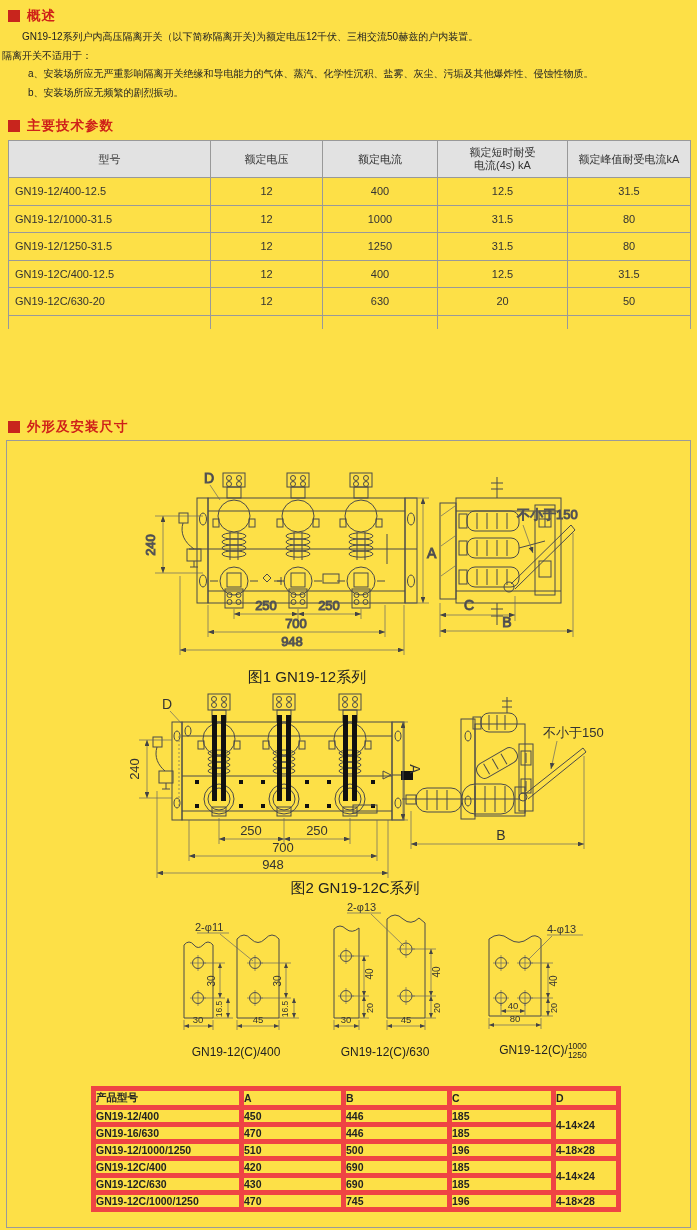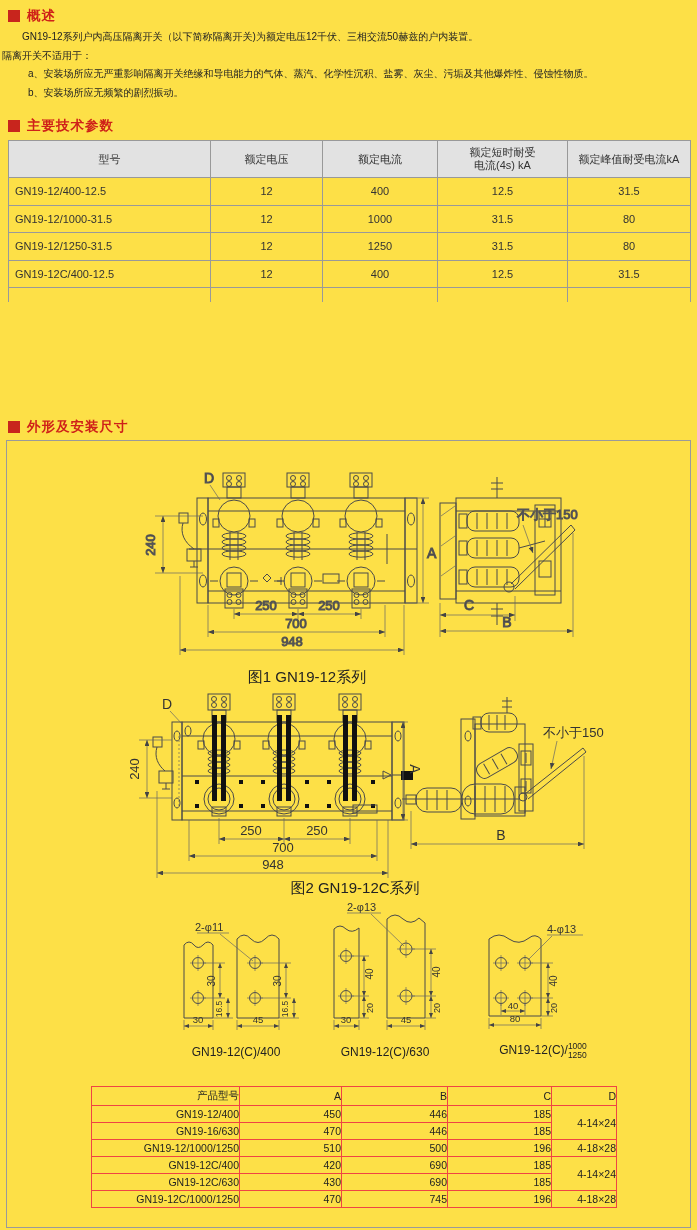--- a/index.html
+++ b/index.html
@@ -27,21 +27,21 @@
   
   #obox { position:absolute; left:6px; top:440px; width:685px; height:788px; border:1px solid #9a9a9a; }
   #obox svg { position:absolute; left:0; display:block; }
   .fig-caption { font-size:15px; fill:#222; }
   .dtext { fill:#333; }
   .lbl { position:absolute; font-size:12px; color:#222; text-align:center; }
   .stackfrac { display:inline-block; vertical-align:middle; font-size:8.5px; line-height:1.08; text-align:left; }
 
   
   #t2 { position:absolute; left:84px; top:645px; width:525px; border-collapse:collapse; table-layout:fixed; }
-  #t2 th, #t2 td { border:1px solid #ef4444; font-size:10.5px; font-weight:normal; color:#222; text-align:right; vertical-align:middle; padding:0; }
+  #t2 th, #t2 td { border:5px solid #ef4444; font-size:10.5px; font-weight:bold; color:#222; text-align:left; vertical-align:middle; padding:0; }
   #t2 th { height:19px; }
   #t2 td { height:17px; }
 
   svg .ln { stroke:#4a4a4a; fill:none; stroke-width:1; }
   svg .lnthin { stroke:#666; fill:none; stroke-width:0.7; }
   svg .dot { fill:#111; stroke:none; }
   svg .dark { fill:#111; stroke:none; }
   svg text { font-family:"Liberation Sans","DejaVu Sans",sans-serif; }
 </style>
 </head>
@@ -101,20 +101,27 @@
         <td>1250</td>
         <td>31.5</td>
         <td>80</td>
       </tr>
       <tr>
         <td class="model">GN19-12C/400-12.5</td>
         <td>12</td>
         <td>400</td>
         <td>12.5</td>
         <td>31.5</td>
+      </tr>
+      <tr>
+        <td class="model">GN19-12C/630-20</td>
+        <td>12</td>
+        <td>630</td>
+        <td>20</td>
+        <td>50</td>
       </tr>
       <tr class="partial">
         <td></td>
             <td></td>
             <td></td>
             <td></td>
             <td></td>
       </tr>
     </tbody>
       </table>

